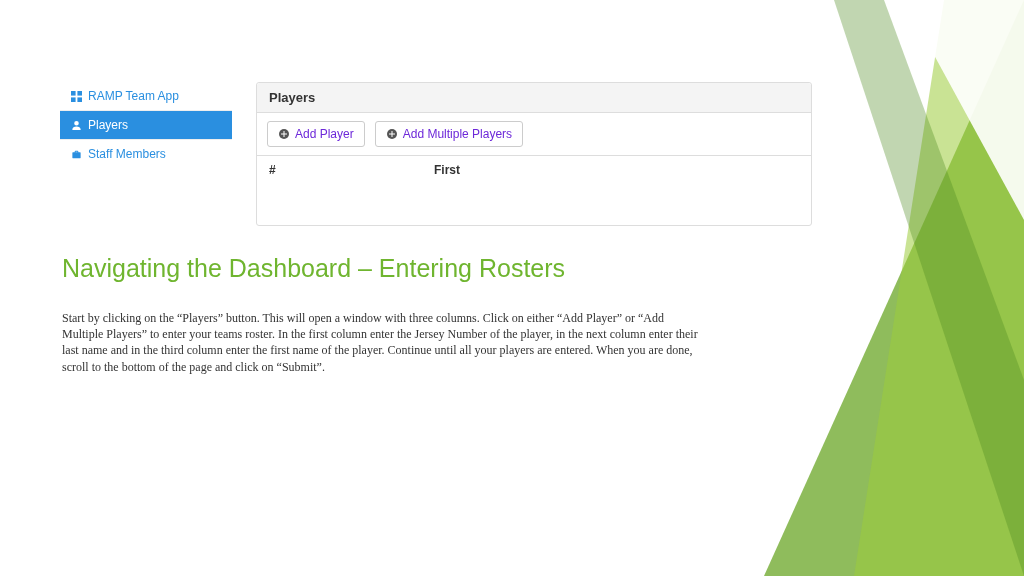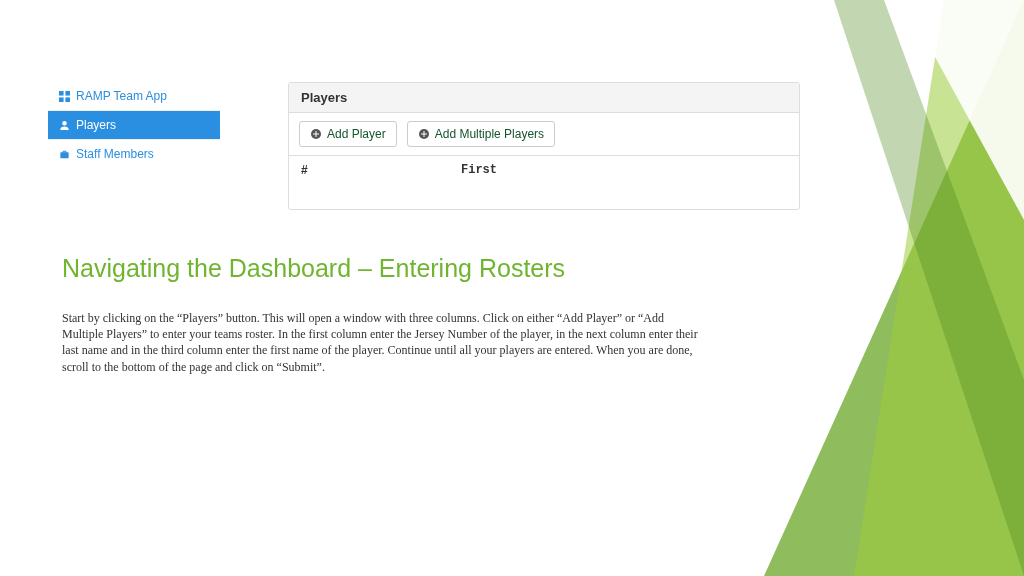--- a/index.html
+++ b/index.html
@@ -19,27 +19,26 @@
     top: 0;
     width: 300px;
     height: 576px;
     pointer-events: none;
   }
   .deco svg { position: absolute; right: 0; top: 0; }
 
   
   .app-shot {
     position: absolute;
-    left: 48px;
+    left: 60px;
     top: 82px;
     width: 752px;
-    height: 128px;
+    height: 144px;
     display: flex;
     font-family: "Helvetica Neue", Arial, sans-serif;
-    gap: 44px;
   }
   .sidebar {
     width: 172px;
     background: #fff;
   }
   .sidebar-item {
     display: flex;
     align-items: center;
     gap: 6px;
     font-size: 12px;
@@ -78,38 +77,38 @@
     padding: 8px 10px;
   }
   .btn {
     display: inline-flex;
     align-items: center;
     gap: 5px;
     border: 1px solid #ccc;
     border-radius: 3px;
     background: #fff;
     font-size: 12px;
-    color: #14532d;
+    color: #6d28d9;
     padding: 5px 10px;
     cursor: pointer;
   }
   .btn .plus {
     width: 12px; height: 12px;
     display:inline-flex; align-items:center; justify-content:center;
   }
   .tbl-head {
     display: flex;
     border-top: 1px solid #ddd;
     font-size: 12px;
     font-weight: 700;
     color: #333;
   }
   .tbl-head .c1 { width: 160px; padding: 7px 12px; }
   .tbl-head .c2 { flex: 1; padding: 7px 12px; }
-  .tbl-head .c3 { width: 60px; padding: 7px 12px; text-align: left; font-family: Liberation Mono, monospace; }
+  .tbl-head .c3 { width: 60px; padding: 7px 12px; text-align: center; }
 
   
   .slide-title {
     position: absolute;
     left: 62px;
     top: 254px;
     font-family: "Trebuchet MS", "Segoe UI", sans-serif;
     font-size: 25px;
     color: #6fb52f;
   }

